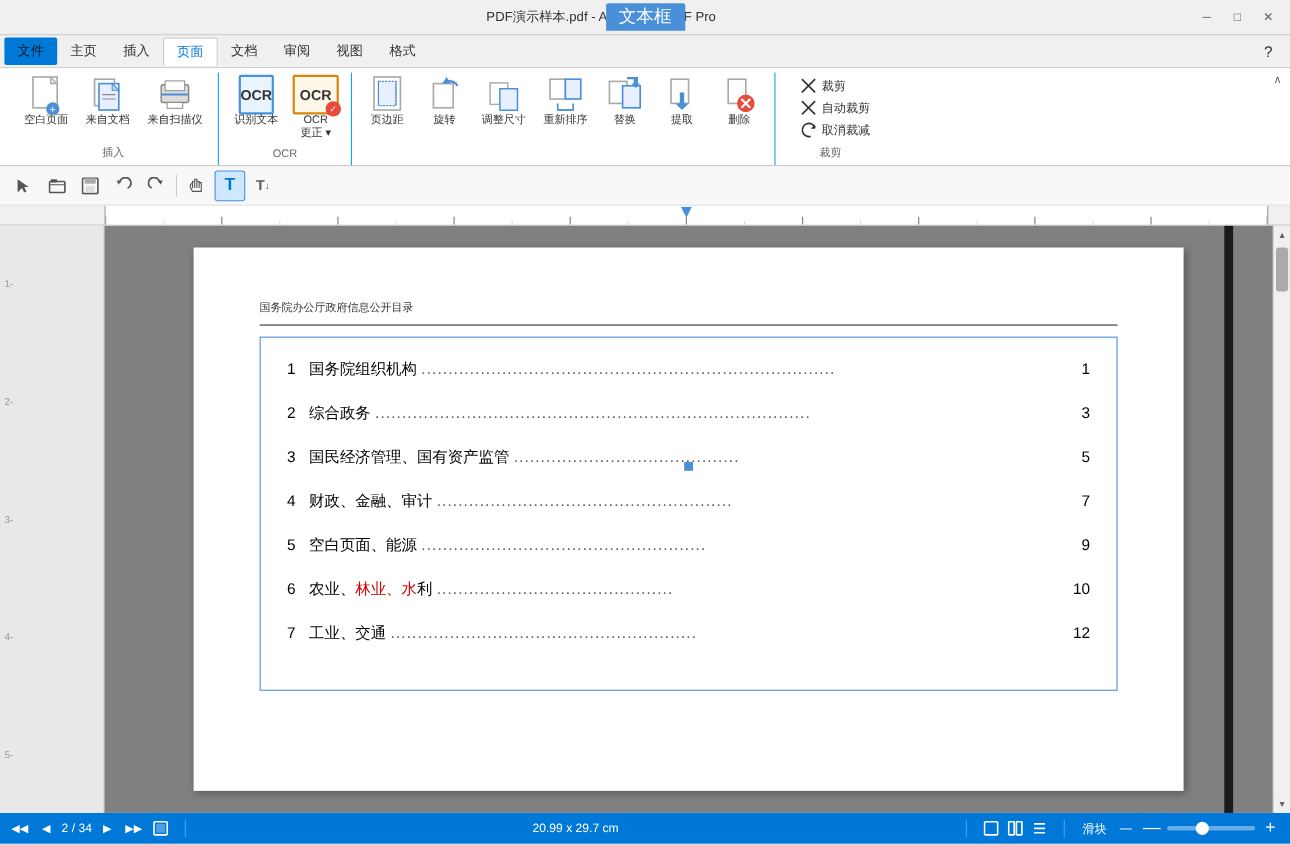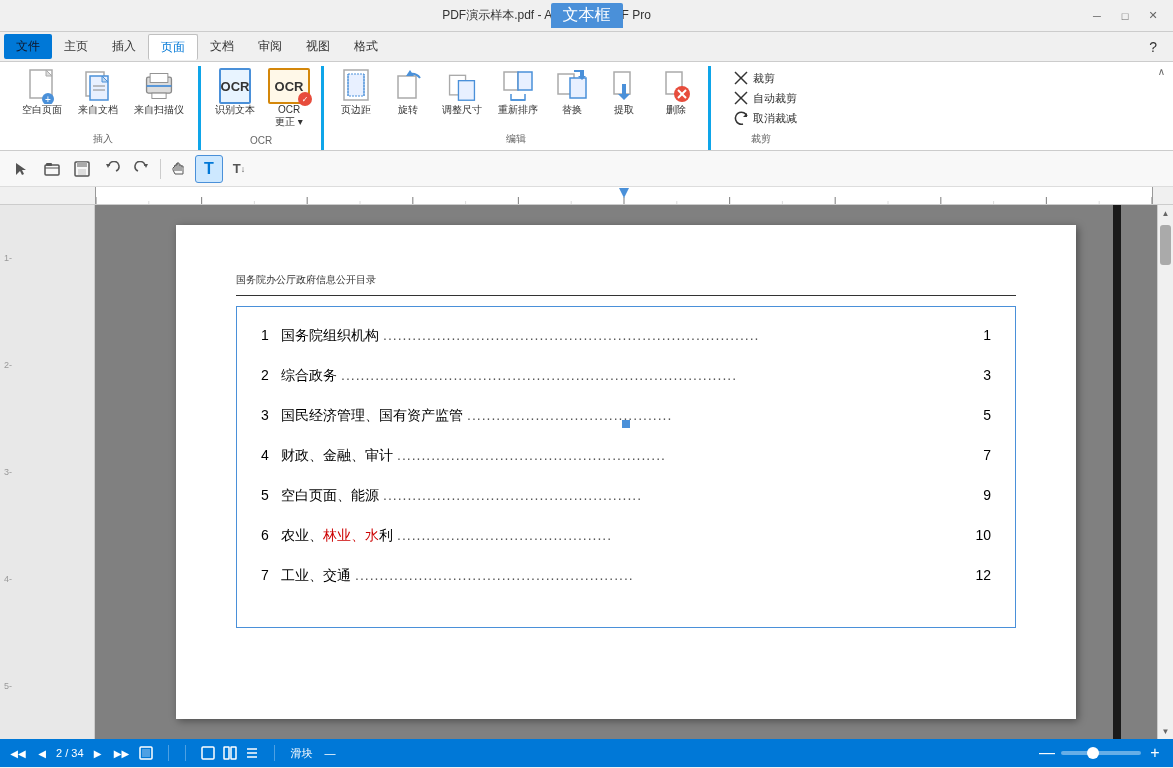--- a/index.html
+++ b/index.html
@@ -90,21 +90,21 @@
     .ribbon-content {
       display: flex;
       align-items: stretch;
       gap: 0;
     }
     .ribbon-group {
       display: flex;
       flex-direction: column;
       align-items: flex-start;
       padding: 0 8px;
-      border-right: 3px solid #0ea5e9;
+      border-right: 1px solid #0ea5e9;
     }
     .ribbon-group:last-child { border-right: none; align-items: flex-end; }
     .ribbon-group-items {
       display: flex;
       align-items: flex-start;
       gap: 4px;
       flex: 1;
     }
     .ribbon-group-label {
       text-align: center;
@@ -609,21 +609,20 @@
             <svg width="32" height="36" viewBox="0 0 32 36">
               <rect x="6" y="4" width="16" height="22" fill="white" stroke="#aaa" stroke-width="1.5"></rect>
               <circle cx="22" cy="26" r="8" fill="#e74c3c"></circle>
               <line x1="18" y1="22" x2="26" y2="30" stroke="white" stroke-width="2"></line>
               <line x1="26" y1="22" x2="18" y2="30" stroke="white" stroke-width="2"></line>
             </svg>
           </div>
           <div class="btn-label">删除</div>
         </div>
       </div>
-      <div class="ribbon-group-label">编辑</div>
     </div>
 
     <div class="ribbon-group" style="min-width:100px;">
       <div class="ribbon-group-items" style="flex-direction:column; gap:0; align-items:flex-start; padding:2px 0;">
         <div class="ribbon-btn-small">
           <div class="small-icon">
             <svg width="16" height="16" viewBox="0 0 16 16">
               <line x1="2" y1="2" x2="14" y2="14" stroke="#333" stroke-width="1.5"></line>
               <line x1="2" y1="14" x2="14" y2="2" stroke="#333" stroke-width="1.5"></line>
             </svg>
@@ -822,20 +821,21 @@
     <div class="nav-btn">
       <svg width="14" height="14" viewBox="0 0 14 14">
           <rect x="1" y="1" width="12" height="12" rx="1" fill="none" stroke="white" stroke-width="1.5"></rect>
           <rect x="3" y="3" width="8" height="8" rx="0.5" fill="rgba(255,255,255,0.3)"></rect>
         </svg>
     </div>
   </div>
 
   <div class="status-sep"></div>
 
+  <div class="status-size">20.99 x 29.7 cm</div>
 
   <div class="status-sep"></div>
 
   <div style="display:flex; gap:2px; align-items:center;">
     <div class="nav-btn">
       <svg width="14" height="14" viewBox="0 0 14 14">
           <rect x="1" y="1" width="12" height="12" rx="1" fill="none" stroke="white" stroke-width="1.5"></rect>
         </svg>
     </div>
     <div class="nav-btn">

